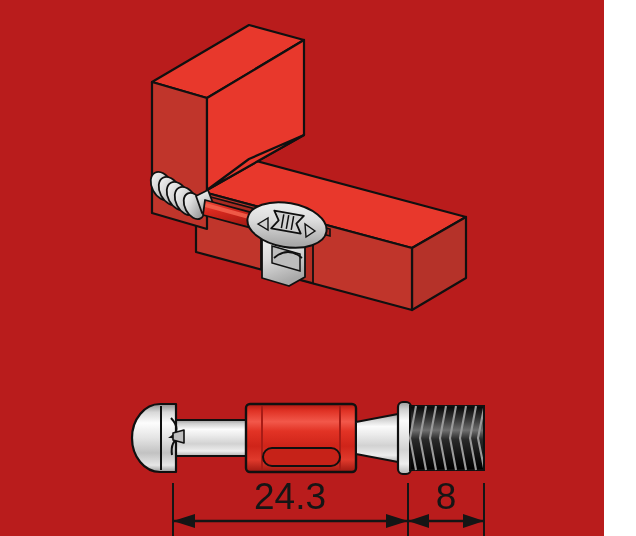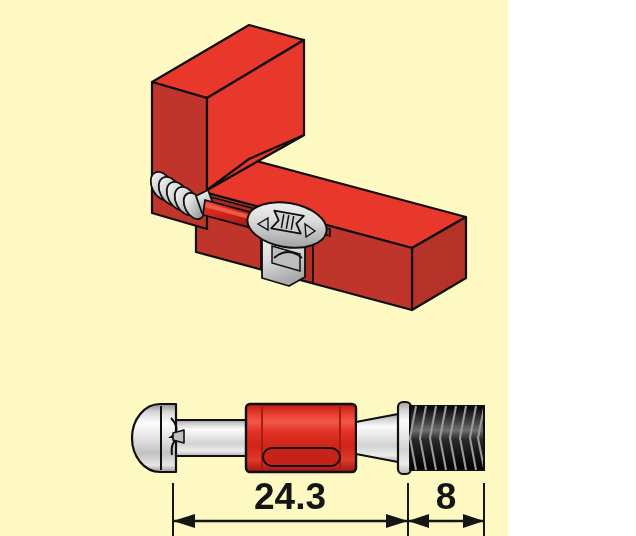--- a/index.html
+++ b/index.html
@@ -9,24 +9,23 @@
     background: #ffffff;
   }
   body {
     width: 636px;
     height: 536px;
     overflow: hidden;
     font-family: "Liberation Sans", sans-serif;
   }
   #stage {
     position: relative;
-    width: 508px;
+    width: 604px;
     height: 536px;
-    background: #fef9c3;
-    font-weight: bold;
+    background: #b91c1c;
   }
   #figure {
     display: block;
     width: 636px;
     height: 536px;
   }
   .dim-text {
     font-family: "Liberation Sans", sans-serif;
     font-size: 37px;
     fill: #151515;

